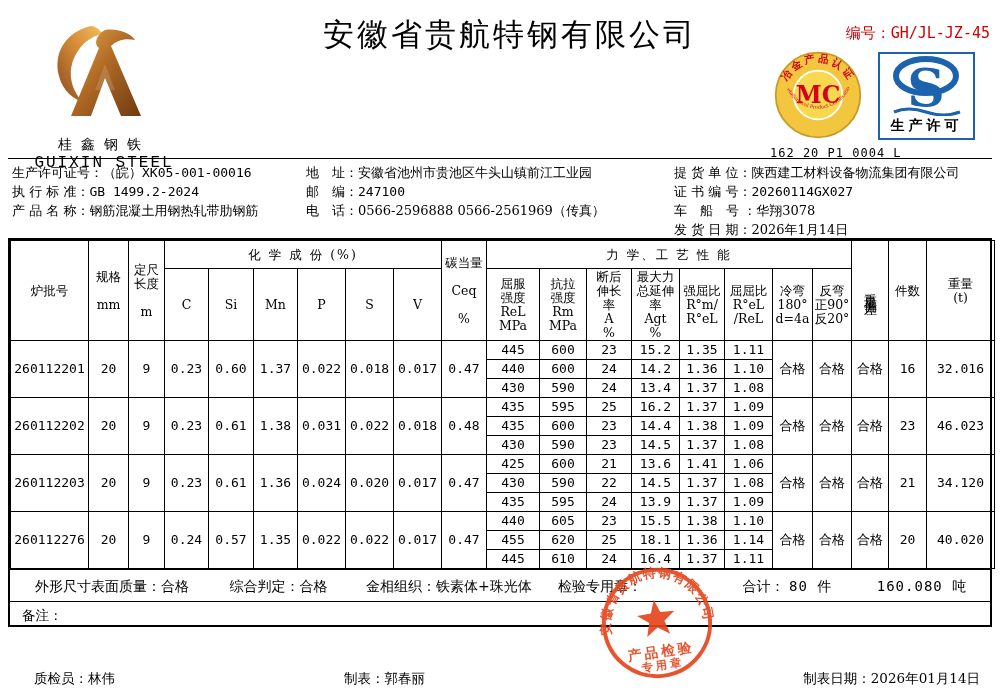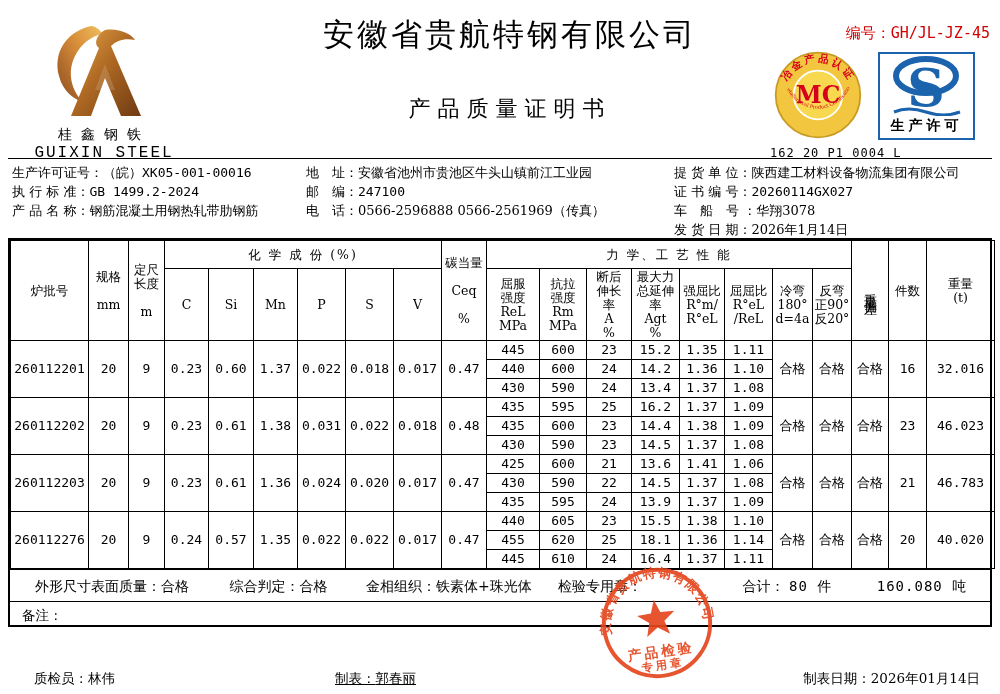--- a/index.html
+++ b/index.html
@@ -3,21 +3,21 @@
 <meta charset="utf-8">
 <style>
   * { margin:0; padding:0; box-sizing:border-box; }
   html,body { background:#ffffff; }
   body { font-family:"DejaVu Serif","Liberation Serif",serif; color:#000; }
   .page { position:relative; width:1000px; height:694px; background:#fff; overflow:hidden; }
   .mono { font-family:"DejaVu Sans Mono","Liberation Mono",monospace; }
 
   
   .logo-block { position:absolute; left:34px; top:24px; width:140px; text-align:center; }
-  .logo-cn { font-size:14px; letter-spacing:9px; margin-top:2px; white-space:nowrap; }
+  .logo-cn { font-size:14px; letter-spacing:9px; margin-top:12px; white-space:nowrap; }
   .logo-en { font-size:16px; letter-spacing:2px; white-space:nowrap; font-family:Liberation Mono, monospace; }
   .title { position:absolute; left:240px; top:14px; width:540px; text-align:center;
            font-size:31px; letter-spacing:3px; white-space:nowrap; }
   .subtitle { position:absolute; left:240px; top:94px; width:540px; text-align:center;
               font-size:22px; letter-spacing:7px; white-space:nowrap; }
   .cert-no { position:absolute; right:10px; top:24px; font-size:15px; white-space:nowrap; }
   .cert-no .num { font-family:"DejaVu Sans Mono","Liberation Mono",monospace; }
 
   .mc-block { position:absolute; left:770px; top:50px; width:95px; text-align:center; }
   .mc-serial { font-size:12px; margin-top:2px; letter-spacing:1px; white-space:nowrap; }
@@ -68,21 +68,21 @@
   .remarks-lines { margin-left:48px; }
   .remarks-lines div { line-height:18.5px; white-space:nowrap; }
 
   
   .stamp { position:absolute; left:598px; top:564px; width:118px; height:118px;
            transform:rotate(-8deg); opacity:0.92; pointer-events:none; }
 
   
   .footer { position:absolute; left:8px; right:8px; top:670px; font-size:13.5px; }
   .foot-inspector { position:absolute; left:26px;  white-space:nowrap; }
-  .foot-tabulator { position:absolute; left:327px; white-space:nowrap;text-decoration:underline; }
+  .foot-tabulator { position:absolute; left:336px; white-space:nowrap; }
   .foot-date      { position:absolute; right:12px; white-space:nowrap; }
 </style>
 </head>
 <body>
 
 <div class="page">
 
   <div class="logo-block">
     <span>
       <svg width="118" height="96" viewBox="0 0 118 96">
@@ -101,21 +101,20 @@
         <path d="M46,2 C20,8 8,30 14,52 C18,68 30,76 38,78 C26,66 22,48 30,32 C36,20 46,12 58,10 C54,5 50,2 46,2 Z" fill="url(#gold2)"></path>
         <path d="M60,6 C74,4 86,10 90,16 C80,14 72,16 66,22 L96,92 L76,92 L60,54 L46,92 L26,92 L54,24 C48,20 52,10 60,6 Z" fill="url(#gold)"></path>
         <path d="M60,40 L70,66 L50,66 Z" fill="#ffffff" opacity="0.15"></path>
       </svg>
     </span>
     <div class="logo-cn">桂鑫钢铁</div>
     <div class="logo-en">GUIXIN STEEL</div>
   </div>
 
   <div class="title">安徽省贵航特钢有限公司</div>
-  <div class="subtitle">产品质量证明书</div>
 
   <div class="cert-no" style="color:#d10000;">
     <span>编号：</span><span class="num">GH/JL-JZ-45</span>
   </div>
 
   <div class="mc-block">
     <span>
       <svg width="90" height="90" viewBox="0 0 100 100">
         <circle cx="50" cy="50" r="47" fill="#f3c63f" stroke="#c79b25" stroke-width="2"></circle>
         <circle cx="50" cy="50" r="27" fill="#f8d84e" stroke="#ffffff" stroke-width="2"></circle>
@@ -345,21 +344,21 @@
         <td>425</td>
         <td>600</td>
         <td>21</td>
         <td>13.6</td>
         <td>1.41</td>
         <td>1.06</td>
         <td rowspan="3" class="cn">合格</td>
         <td rowspan="3" class="cn">合格</td>
         <td rowspan="3" class="cn">合格</td>
         <td rowspan="3">21</td>
-        <td rowspan="3">46.783</td>
+        <td rowspan="3">34.120</td>
       </tr>
       <tr>
         <td>430</td>
         <td>590</td>
         <td>22</td>
         <td>14.5</td>
         <td>1.37</td>
         <td>1.08</td>
       </tr>
       <tr>

